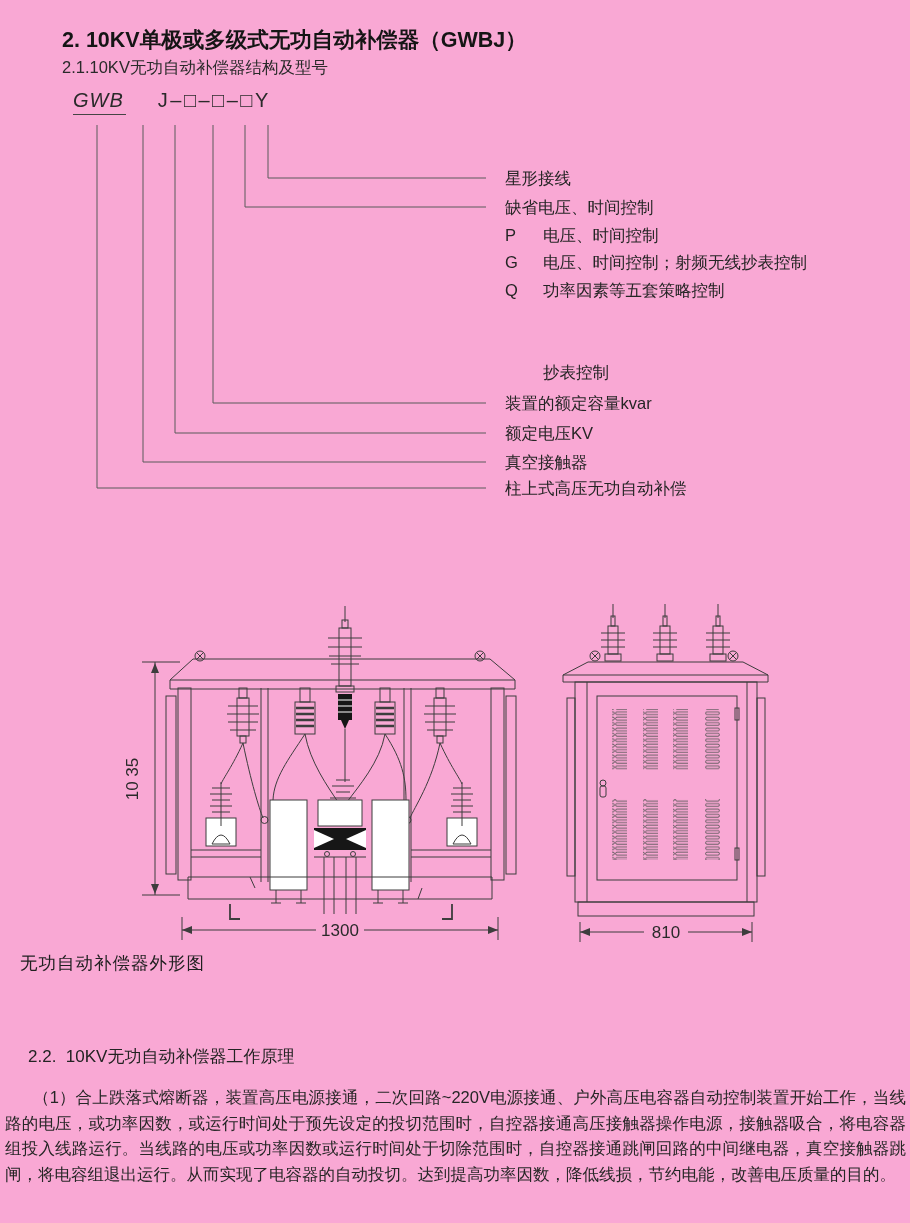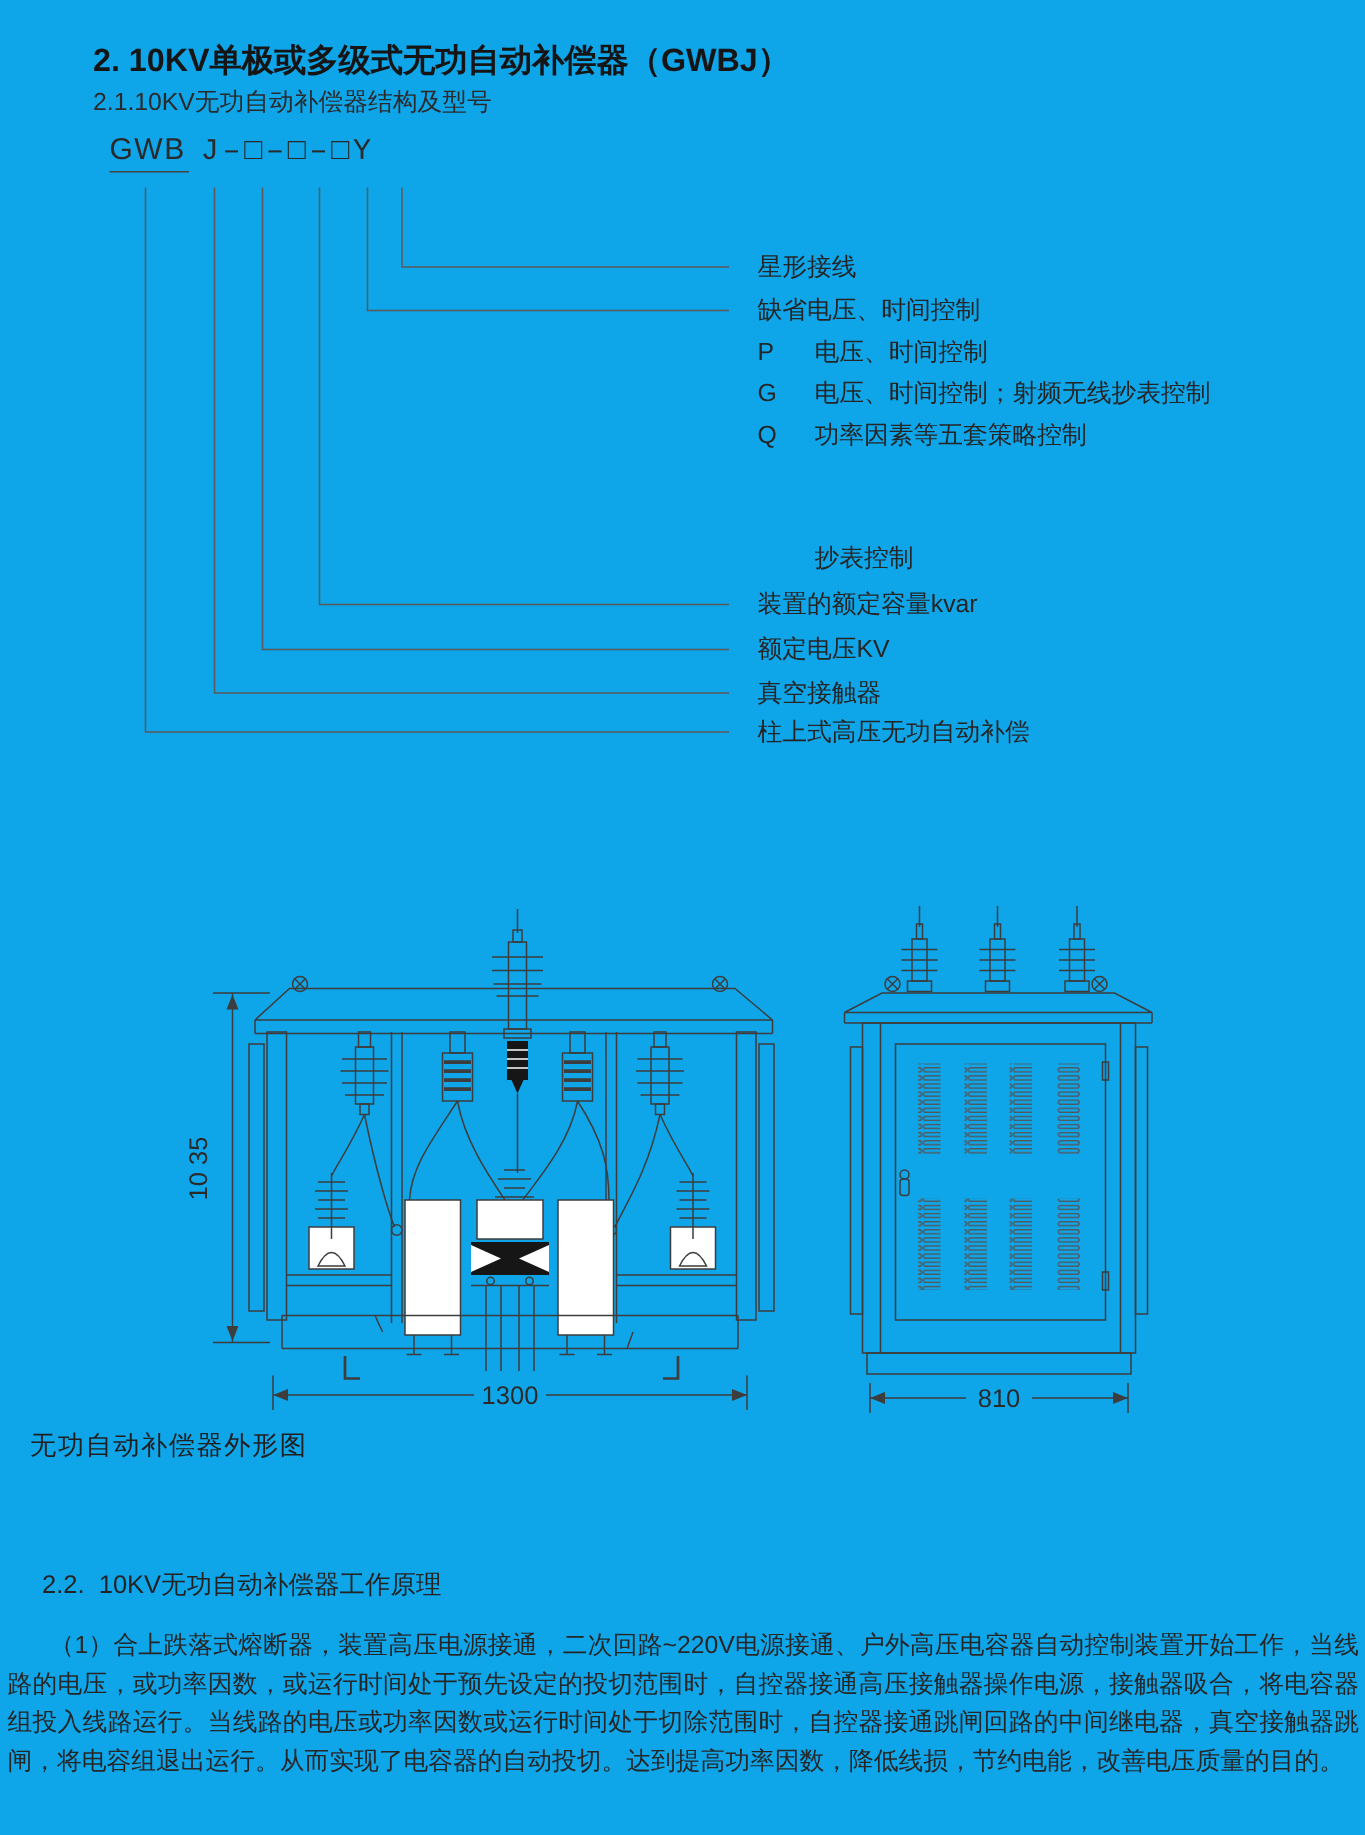--- a/index.html
+++ b/index.html
@@ -1,23 +1,23 @@
 <!DOCTYPE html>
 <html><head>
 <meta charset="utf-8">
 <style>
   html,body{margin:0;padding:0;background:#fff;}
-  .page{position:relative;width:910px;height:1223px;background:#0ea5e9;overflow:hidden;
+  .page{position:relative;width:910px;height:1223px;background:#f9a8d4;overflow:hidden;
         font-family:"Liberation Sans","DejaVu Sans",sans-serif;color:#222;}
   .abs{position:absolute;}
   .title{left:62px;top:25px;font-size:21.5px;font-weight:bold;color:#151515;margin:0;white-space:nowrap;}
   .subtitle{left:62px;top:57px;font-size:16.5px;color:#2a2a2a;white-space:nowrap;text-align:right;}
   .model{left:73px;top:89px;font-size:20px;color:#2a2a2a;white-space:nowrap;}
-  .model .prefix{border-bottom:1.5px solid #444;padding:0 2px 3px 0;margin-right:8px;letter-spacing:1px;}
-  .model .suffix{letter-spacing:2.5px;font-family:Liberation Mono, monospace;}
+  .model .prefix{border-bottom:1.5px solid #444;padding:0 2px 3px 0;margin-right:32px;letter-spacing:1px;font-style:italic;}
+  .model .suffix{letter-spacing:2.5px;}
   .connectors{left:0;top:0;pointer-events:none;}
   .row{left:505px;font-size:16.5px;color:#252525;white-space:nowrap;line-height:20px;}
   .row .letter{display:inline-block;width:38px;}
   .para{margin:0;font-size:17px;line-height:29px;color:#262626;text-align:justify;}
   .composition{left:5px;top:511px;width:901px;text-indent:22px;}
   .caption{left:20px;top:951px;width:890px;text-align:left;font-size:17.5px;color:#202020;letter-spacing:1px;}
   .wp-heading{left:28px;top:1045px;font-size:17px;color:#232323;white-space:pre-wrap;}
   .wp-body{left:5px;top:1069px;width:901px;font-size:16.5px;line-height:25.5px;text-indent:28px;margin-top:16px;}
   svg text{font-family:"Liberation Sans","DejaVu Sans",sans-serif;fill:#2a2a2a;stroke:none;}
 </style>

